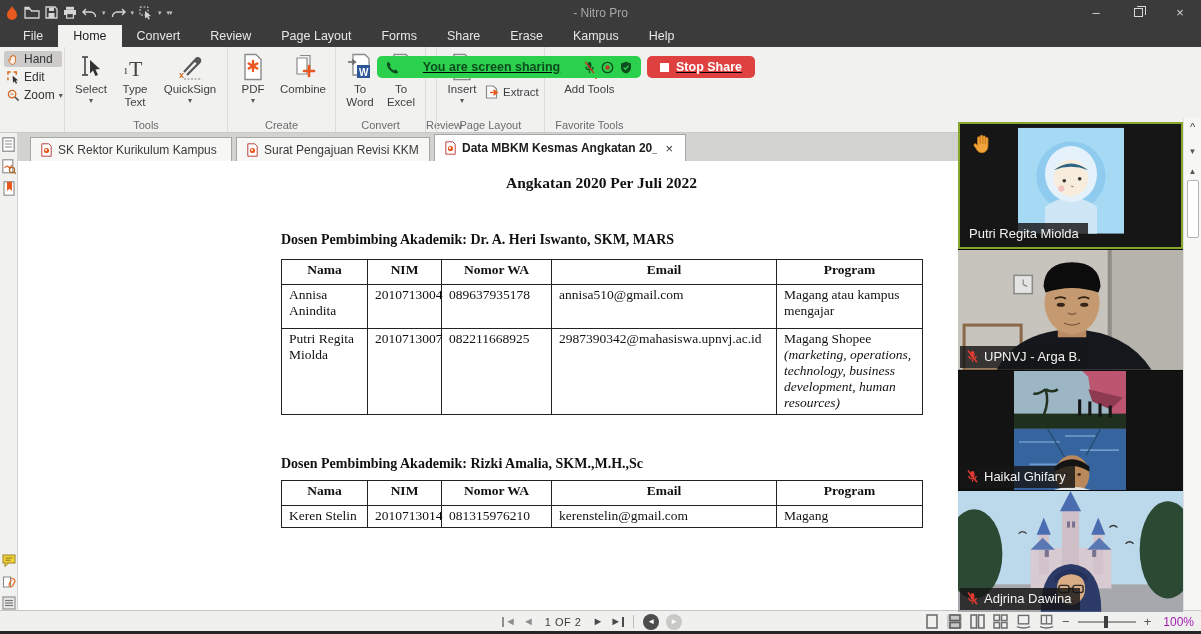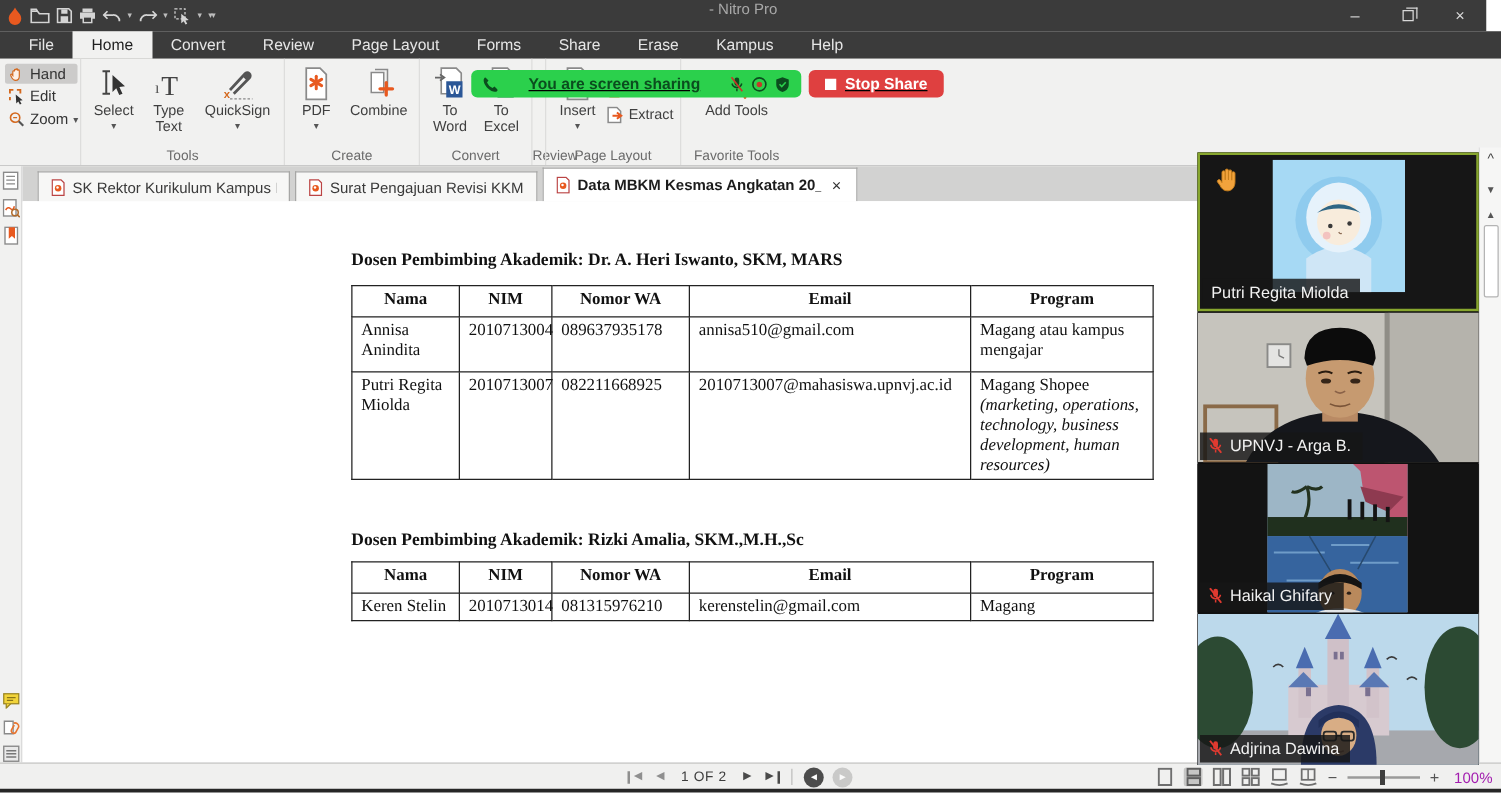--- a/index.html
+++ b/index.html
@@ -4,21 +4,21 @@
 <style>
   * { box-sizing: border-box; margin: 0; padding: 0; }
   html,body { width:1201px; height:634px; }
   body {
     position: relative; overflow: hidden; background:#fff;
     font-family:"Liberation Sans", sans-serif; -webkit-font-smoothing: antialiased;
   }
   svg { display:block; }
 
   
-  .titlebar { position:absolute; top:0; left:0; right:12px; height:25px; background:#3b3b3b; display:flex; }
+  .titlebar { position:absolute; top:0; left:0; right:0; height:25px; background:#3b3b3b; display:flex; align-items:center; }
   .qat { display:flex; align-items:center; gap:5px; padding-left:5px; z-index:2; }
   .qat .caret { color:#bdbdbd; font-size:7px; line-height:1; }
   .win-title { position:absolute; left:0; right:0; text-align:center; color:#a8a8a8; font-size:12px; }
   .win-controls { margin-left:auto; display:flex; z-index:2; }
   .win-btn { width:42px; height:25px; display:flex; align-items:center; justify-content:center; color:#d8d8d8; font-size:13px; }
   .restore-glyph { width:9px; height:9px; border:1px solid #d8d8d8; position:relative; }
   .restore-glyph:before { content:""; position:absolute; left:2px; top:-3px; width:8px; height:8px; border:1px solid #d8d8d8; border-left:none; border-bottom:none; }
 
   
   .menubar { position:absolute; top:25px; left:0; right:0; height:22px; background:#3b3b3b; display:flex; align-items:stretch; padding-left:8px; }
@@ -506,20 +506,21 @@
           <line x1="3" y1="4.5" x2="11" y2="4.5"></line>
           <line x1="3" y1="7" x2="11" y2="7"></line>
           <line x1="3" y1="9.5" x2="11" y2="9.5"></line>
         </g>
       </svg>
     </span>
 </div>
 
 <div class="viewport">
   <div class="doc">
+    <div class="doc-title l2">Angkatan 2020 Per Juli 2022</div>
 
     <div class="doc-h s1">Dosen Pembimbing Akademik: Dr. A. Heri Iswanto, SKM, MARS</div>
 
     <table class="doc-table first">
       <colgroup>
           <col style="width:86px">
           <col style="width:74px">
           <col style="width:110px">
           <col style="width:225px">
           <col style="width:146px">
@@ -538,21 +539,21 @@
           <td>Annisa Anindita</td>
           <td>2010713004</td>
           <td>089637935178</td>
           <td>annisa510@gmail.com</td>
           <td>Magang atau kampus mengajar</td>
         </tr>
         <tr>
           <td>Putri Regita Miolda</td>
           <td>2010713007</td>
           <td>082211668925</td>
-          <td>2010713007@mahasiswa.upnvj.ac.id</td>
+          <td>2987390342@mahasiswa.upnvj.ac.id</td>
           <td>
             <div>Magang Shopee</div>
             <div class="ital">(marketing, operations, technology, business development, human resources)</div>
           </td>
         </tr>
       </tbody>
     </table>
 
     <div class="doc-h s2">Dosen Pembimbing Akademik: Rizki Amalia, SKM.,M.H.,Sc</div>
 

